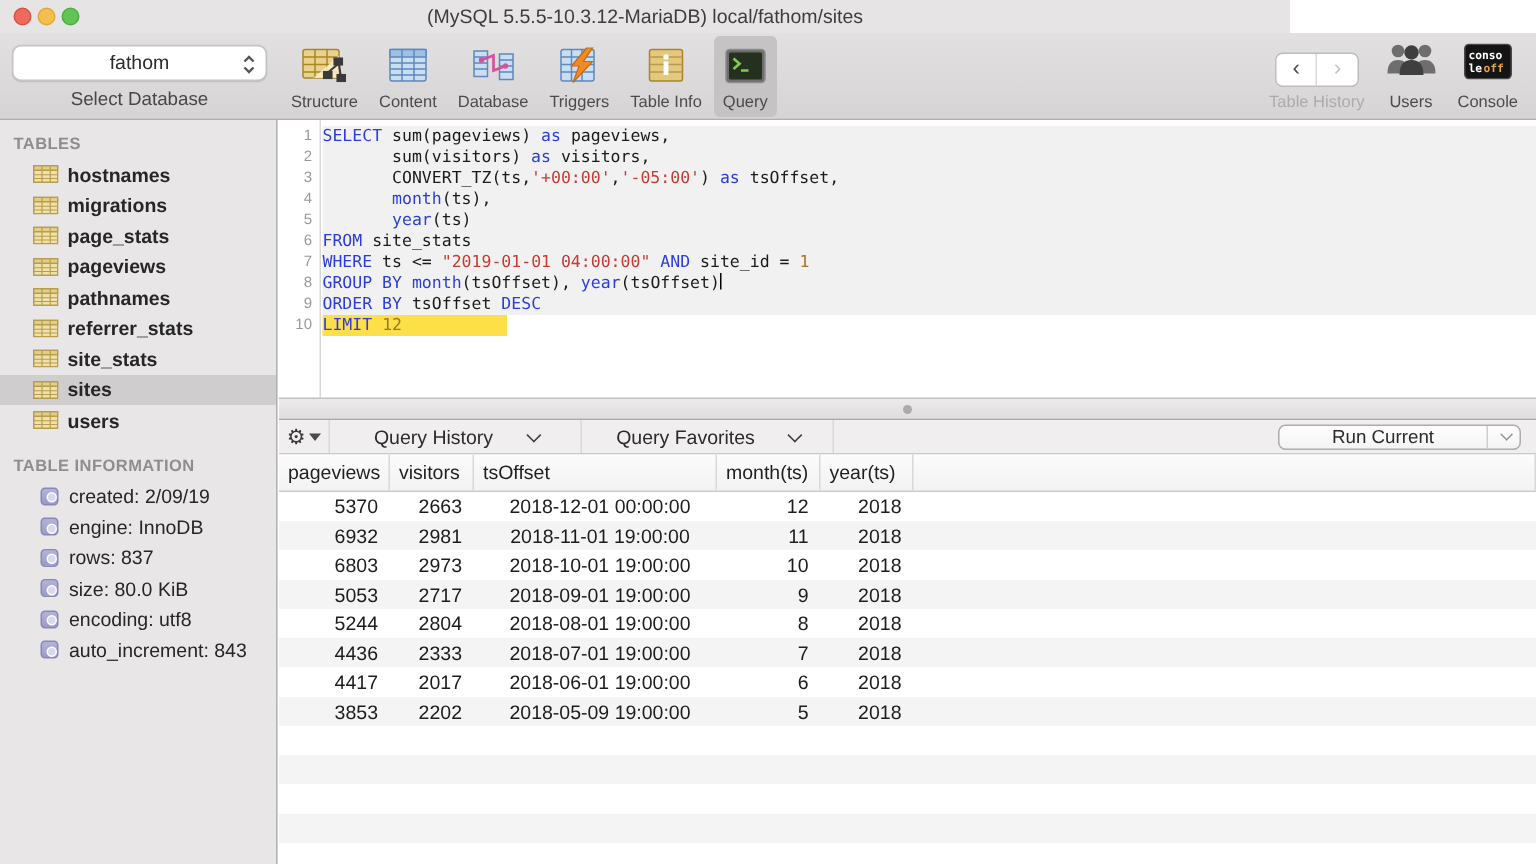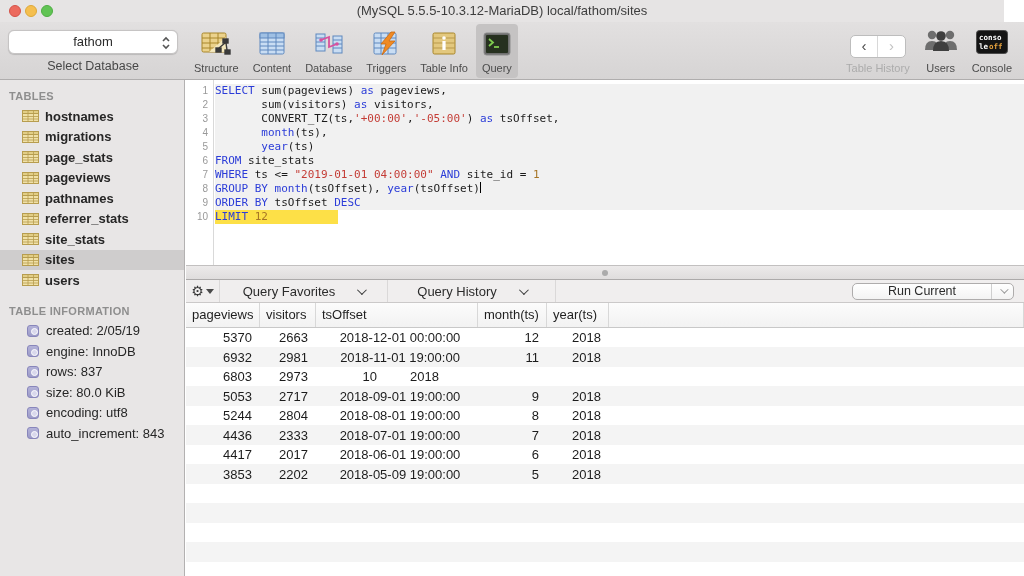--- a/index.html
+++ b/index.html
@@ -1,21 +1,21 @@
 <!DOCTYPE html>
 <html><head>
 <meta charset="utf-8">
 <style>
   * { margin:0; padding:0; box-sizing:border-box; }
   html,body { width:1024px; height:576px; overflow:hidden;
     font-family:"Liberation Sans", sans-serif; background:#fff; }
   #window { position:relative; width:1024px; height:576px; background:#fff; }
 
   
-  #titlebar { position:absolute; left:0; top:0; width:1004px; height:22px;
+  #titlebar { position:absolute; left:0; top:0; width:860px; height:22px;
     background:#E6E4E4;text-decoration:underline; }
   .tl { position:absolute; top:5px; width:12px; height:12px; border-radius:50%; }
   #titlebar .title { position:absolute; left:0; right:0; top:3px; text-align:center;
     font-size:13px; color:#3d3d3d; }
 
   
   #toolbar { position:absolute; left:0; top:22px; width:1024px; height:58px;
     background:linear-gradient(#E2E0E0,#D6D4D4); border-bottom:1px solid #AFADAD; }
   #dbselect-wrap { position:absolute; left:8px; top:8px; width:170px; }
   #dbselect { height:24px; background:#fff; border:1px solid #C6C4C4; border-radius:6px;
@@ -346,21 +346,21 @@
     <path d="M0.5 6.5 h16 M0.5 9 h16 M6 0.5 v11 M11.5 0.5 v11" stroke="#B79D4F" stroke-width="0.8" fill="none"></path>
             </svg>
           </span>
           <span class="lbl">users</span>
         </div>
       </div>
     <div class="side-header" id="info-header">TABLE INFORMATION</div>
     <div id="info-list">
         <div class="info-item">
           <span class="info-icon"></span>
-          <span class="lbl">created: 2/05/19</span>
+          <span class="lbl">created: 2/09/19</span>
         </div>
         <div class="info-item">
           <span class="info-icon"></span>
           <span class="lbl">engine: InnoDB</span>
         </div>
         <div class="info-item">
           <span class="info-icon"></span>
           <span class="lbl">rows: 837</span>
         </div>
         <div class="info-item">
@@ -399,25 +399,25 @@
     <div id="splitter">
       <div class="dot"></div>
     </div>
 
     <div id="qtoolbar">
       <div class="qsec" id="gear-sec">
         <span class="gear">⚙</span>
         <span class="tri-down"></span>
       </div>
       <div class="qsec dd-sec">
+        <span class="lbl">Query History</span>
+        <span class="chev"></span>
+      </div>
+      <div class="qsec dd-sec">
         <span class="lbl">Query Favorites</span>
-        <span class="chev"></span>
-      </div>
-      <div class="qsec dd-sec">
-        <span class="lbl">Query History</span>
         <span class="chev"></span>
       </div>
       <div id="run-btn">
         <div class="main">Run Current</div>
         <div class="arrow">
           <span class="chev"></span>
         </div>
       </div>
     </div>
 
@@ -440,20 +440,21 @@
         <div class="rrow">
           <span class="c1">6932</span>
           <span class="c2">2981</span>
           <span class="c3">2018-11-01 19:00:00</span>
           <span class="c4">11</span>
           <span class="c5">2018</span>
         </div>
         <div class="rrow">
           <span class="c1">6803</span>
           <span class="c2">2973</span>
+          <span class="c3">2018-10-01 19:00:00</span>
           <span class="c4">10</span>
           <span class="c5">2018</span>
         </div>
         <div class="rrow">
           <span class="c1">5053</span>
           <span class="c2">2717</span>
           <span class="c3">2018-09-01 19:00:00</span>
           <span class="c4">9</span>
           <span class="c5">2018</span>
         </div>

